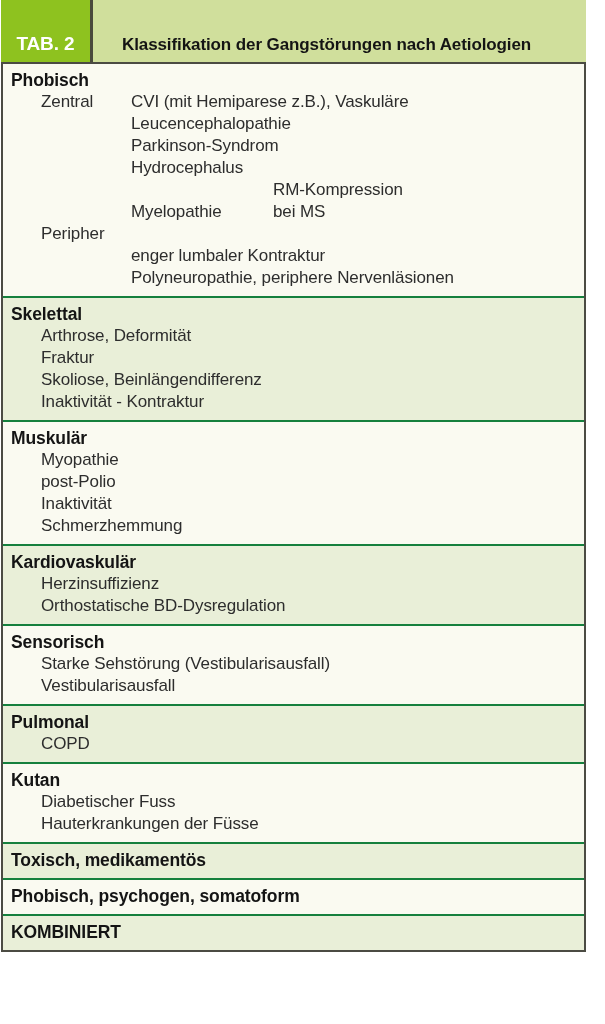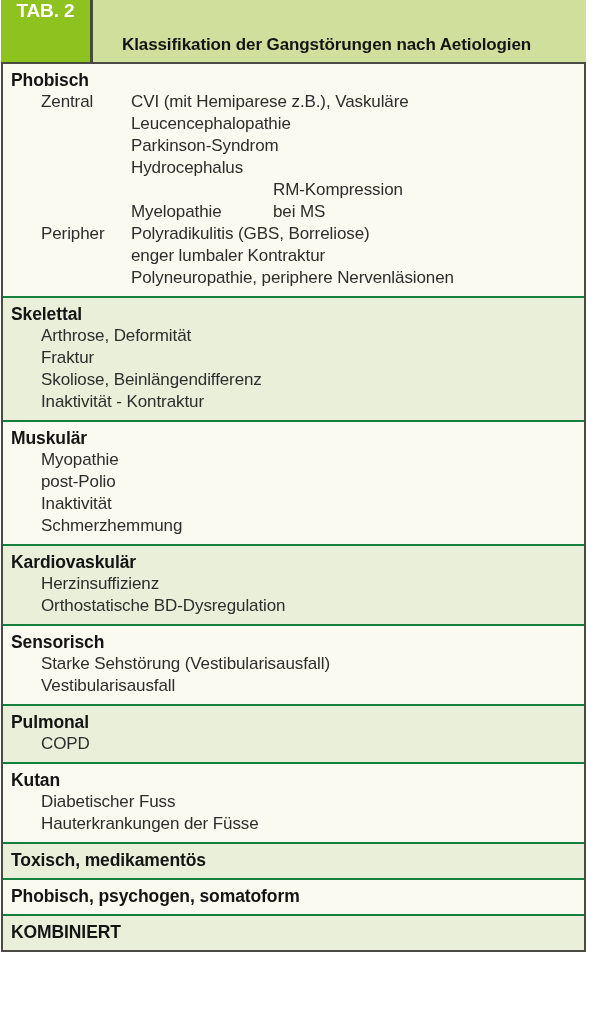--- a/index.html
+++ b/index.html
@@ -20,21 +20,21 @@
     height:62px;
     align-items:stretch;
   }
   .hdr .tabbox{
     width:89px;
     background:#8ec21f;
     color:#ffffff;
     font-weight:bold;
     font-size:19px;
     display:flex;
-    align-items:flex-start;
+    align-items:flex-end;
     justify-content:center;
     padding-bottom:7px;
     box-sizing:border-box;
   }
   .hdr .vdivider{
     width:3px;
     background:#4a4a3c;
   }
   .hdr .titlebox{
     flex:1;
@@ -123,21 +123,20 @@
         <span class="c2"></span>
         <span class="c3">RM-Kompression</span>
       </div>
       <div class="row">
         <span class="c1"></span>
         <span class="c2">Myelopathie</span>
         <span class="c3">bei MS</span>
       </div>
       <div class="row">
         <span class="c1">Peripher</span>
-        <span class="c2">Polyradikulitis (GBS, Borreliose)</span>
         <span class="c3"></span>
       </div>
       <div class="row">
         <span class="c1"></span>
         <span class="c2">enger lumbaler Kontraktur</span>
         <span class="c3"></span>
       </div>
       <div class="row">
         <span class="c1"></span>
         <span class="c2">Polyneuropathie, periphere Nervenläsionen</span>

